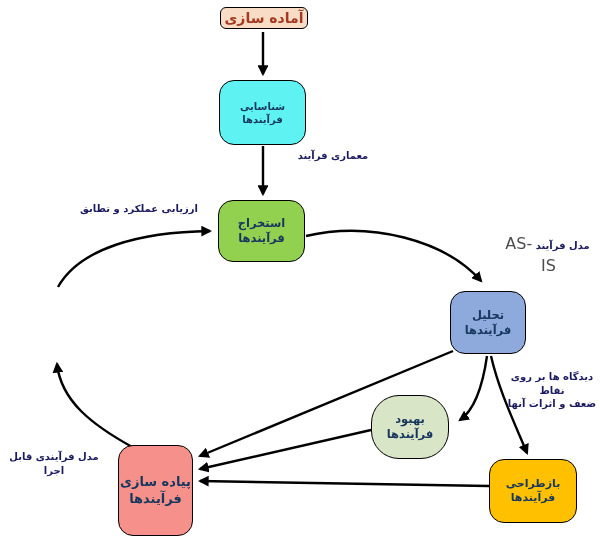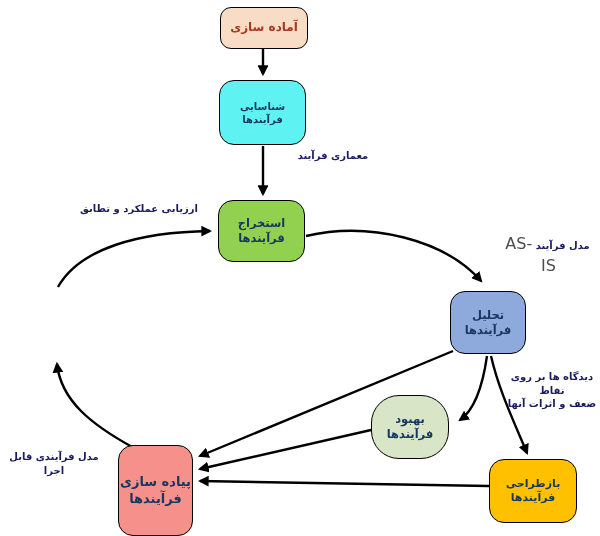--- a/index.html
+++ b/index.html
@@ -33,21 +33,21 @@
       <path d="M306,236 C370,221 445,240 481,281" marker-end="url(#ah)"></path>
       <path d="M58,287 C80,248 140,232 210,231" marker-end="url(#ah)"></path>
       <path d="M134,448 C92,425 61,401 57,364" marker-end="url(#ah)"></path>
       <path d="M487,356 C482,391 473,411 460,420" marker-end="url(#ah)"></path>
       <path d="M491,356 C499,391 515,424 527,453" marker-end="url(#ah)"></path>
       <path d="M453,351 L200,456" marker-end="url(#ah)"></path>
       <path d="M371,430 L200,469" marker-end="url(#ah)"></path>
       <path d="M489,486 L200,481" marker-end="url(#ah)"></path>
     </g>
   </svg>
-<div class="node" style="left: 220px; top: 7px; width: 88px; height: 42px; border-radius: 11px; font-size: 12px; background: rgb(248, 220, 198); color: rgb(163, 58, 33); border-color: rgb(0, 0, 0);">
+<div class="node" style="left: 220px; top: 7px; width: 88px; height: 22px; border-radius: 6px; font-size: 14px; background: rgb(248, 220, 198); color: rgb(163, 58, 33); border-color: rgb(0, 0, 0);">
       <div>آماده سازی</div>
     </div>
     <div class="node" style="left: 219px; top: 80px; width: 87px; height: 65px; border-radius: 15px; font-size: 10px; background: rgb(95, 242, 242); color: rgb(23, 55, 94); border-color: rgb(0, 0, 0);">
       <div>شناسایی</div>
       <div>فرآیندها</div>
     </div>
     <div class="node" style="left: 218px; top: 200px; width: 87px; height: 62px; border-radius: 15px; font-size: 11.5px; background: rgb(146, 208, 80); color: rgb(23, 55, 94); border-color: rgb(0, 0, 0);">
       <div>استخراج</div>
       <div>فرآیندها</div>
     </div>

